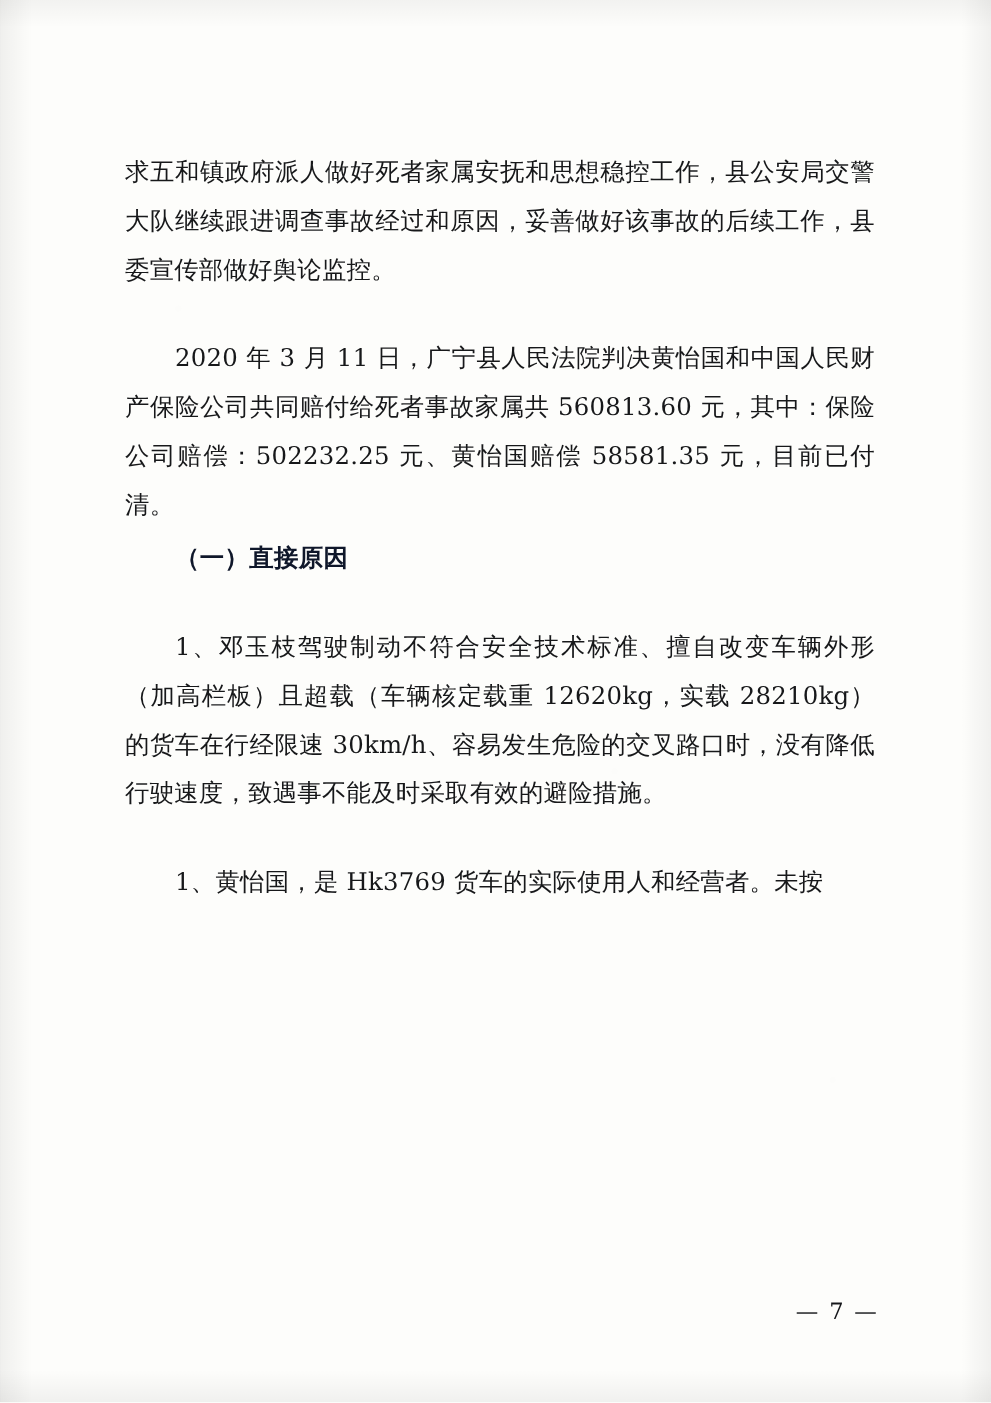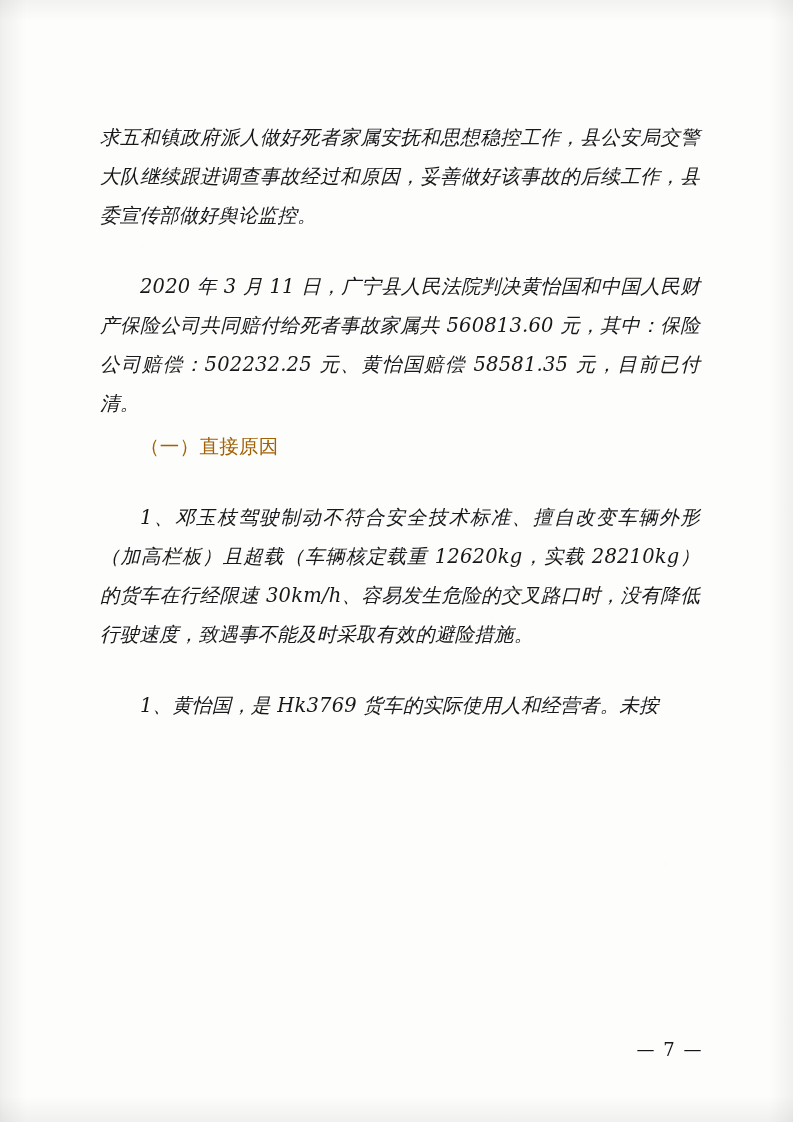--- a/index.html
+++ b/index.html
@@ -44,21 +44,20 @@
 
   p.para {
     margin: 0 0 2px 0;
     font-size: 19.5px;
     line-height: 39px;
     color: #17181a;
     text-align: justify;
     text-justify: inter-character;
     letter-spacing: 0.2px;
     font-family: "DejaVu Serif", "Liberation Serif", serif;
-    font-style: italic;
   }
 
   p.indent {
     text-indent: 40px;
     margin-top: 32px;
   }
 
   p.heading {
     margin: 6px 0 2px 0;
     font-size: 19.5px;
@@ -66,23 +65,23 @@
     font-weight: bold;
     text-indent: 40px;
     color: #111214;
     letter-spacing: 0.4px;
   }
 
   p.subheading {
     margin: 4px 0 2px 0;
     font-size: 19.5px;
     line-height: 39px;
-    font-weight: normal;
+    font-weight: bold;
     text-indent: 40px;
-    color: #a16207;
+    color: #0f172a;
     letter-spacing: 0.3px;
   }
 
   .page-number {
     position: absolute;
     right: 90px;
     bottom: 62px;
     font-size: 18px;
     color: #15161a;
     letter-spacing: 1.5px;

